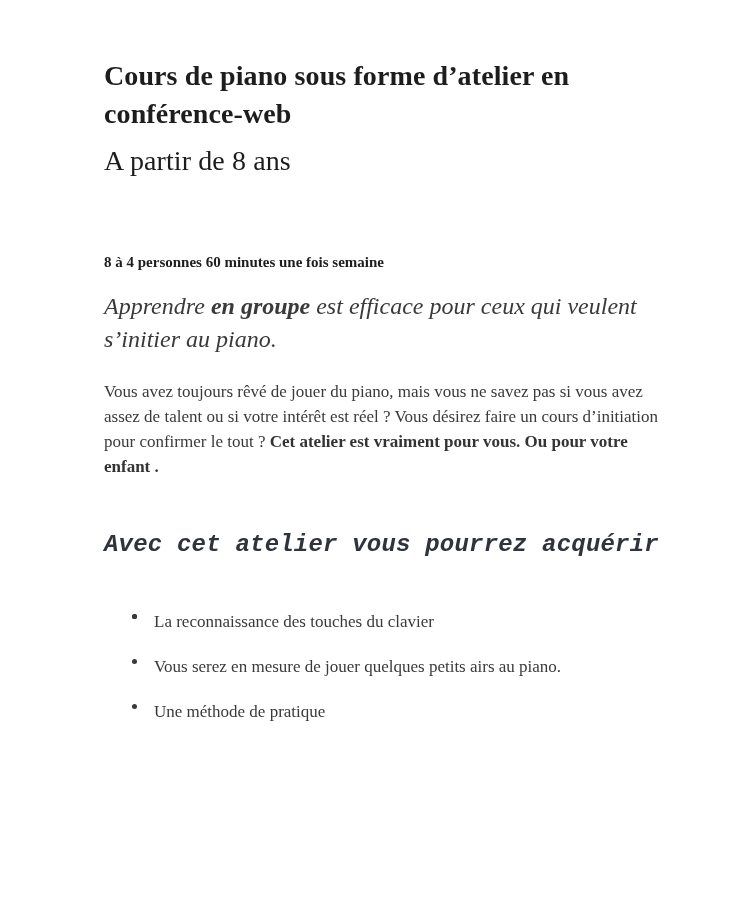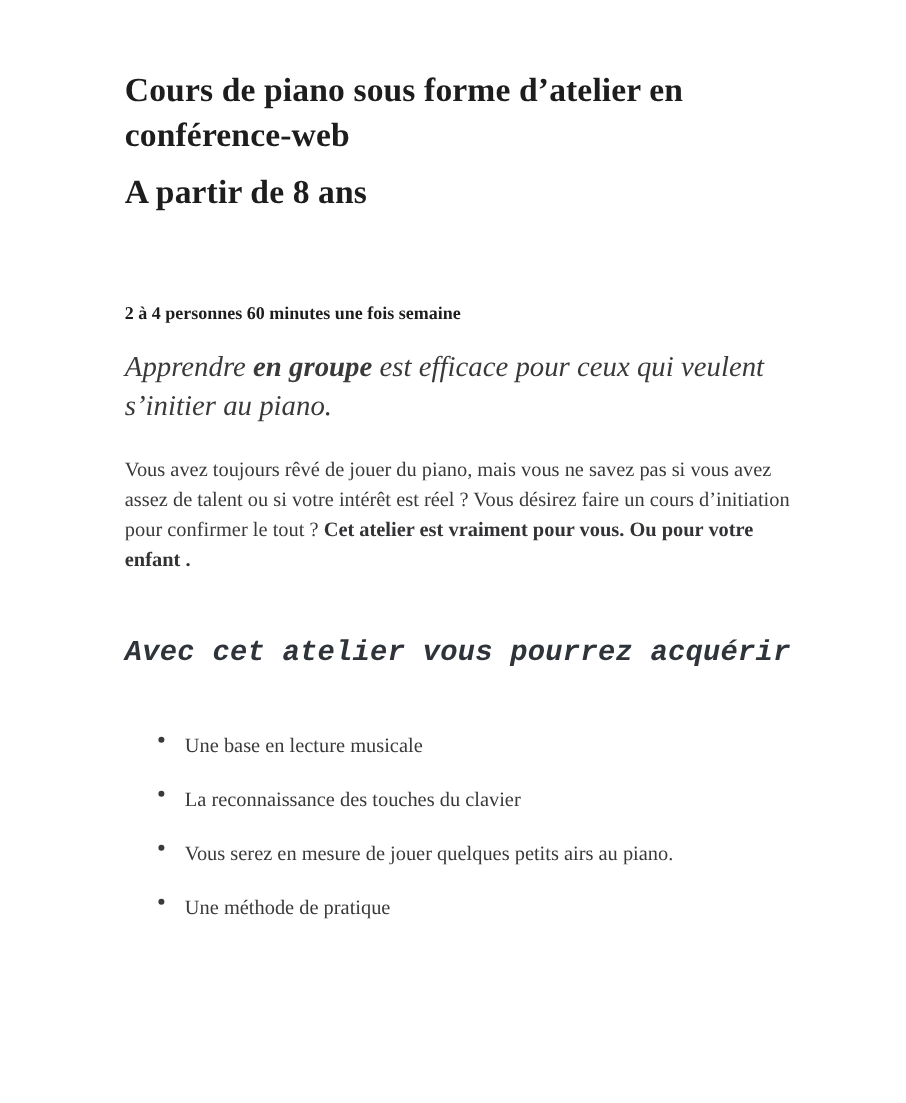--- a/index.html
+++ b/index.html
@@ -32,21 +32,21 @@
     line-height: 38px;
     font-weight: 700;
     color: var(--c-title, #1d1d1d);
     letter-spacing: 0.1px;
   }
   .subtitle {
     margin: 9px 0 0 0;
     font-family: "Liberation Serif", "DejaVu Serif", serif;
     font-size: 28px;
     line-height: 38px;
-    font-weight: 700;
+    font-weight: 400;
     color: var(--c-title, #1d1d1d);
     letter-spacing: 0.1px;
   }
   .meta-line {
     margin: 72px 0 0 0;
     font-size: 15px;
     line-height: 20px;
     font-weight: 700;
     color: var(--c-title, #222225);
   }
@@ -108,32 +108,31 @@
 </head>
 <body>
 
 <div class="page">
   <div class="content">
 
     <h1 class="title">Cours de piano sous forme d’atelier en conférence-web</h1>
 
     <h2 class="subtitle">A partir de 8 ans</h2>
 
-    <p class="meta-line">2 à 4 personnes 60 minutes une fois semaine</p>
+    <p class="meta-line">8 à 4 personnes 60 minutes une fois semaine</p>
 
     <p class="lead"><span>Apprendre </span><span class="lead-bold">en groupe</span><span> est efficace pour ceux qui veulent s’initier au piano.</span></p>
 
     <p class="intro"><span>Vous avez toujours rêvé de jouer du piano, mais vous ne savez pas si vous avez assez de talent ou si votre intérêt est réel ? Vous désirez faire un cours d’initiation pour confirmer le tout ? </span><span class="intro-bold">Cet atelier est vraiment pour vous. Ou pour votre enfant .</span></p>
 
     <h3 class="section-heading">Avec cet atelier vous pourrez acquérir</h3>
 
     <ul class="bullet-list">
       <li>
         <span class="bullet-dot"></span>
-        <span>Une base en lecture musicale</span>
       </li>
       <li>
         <span class="bullet-dot"></span>
         <span>La reconnaissance des touches du clavier</span>
       </li>
       <li>
         <span class="bullet-dot"></span>
         <span>Vous serez en mesure de jouer quelques petits airs au piano.</span>
       </li>
       <li>

